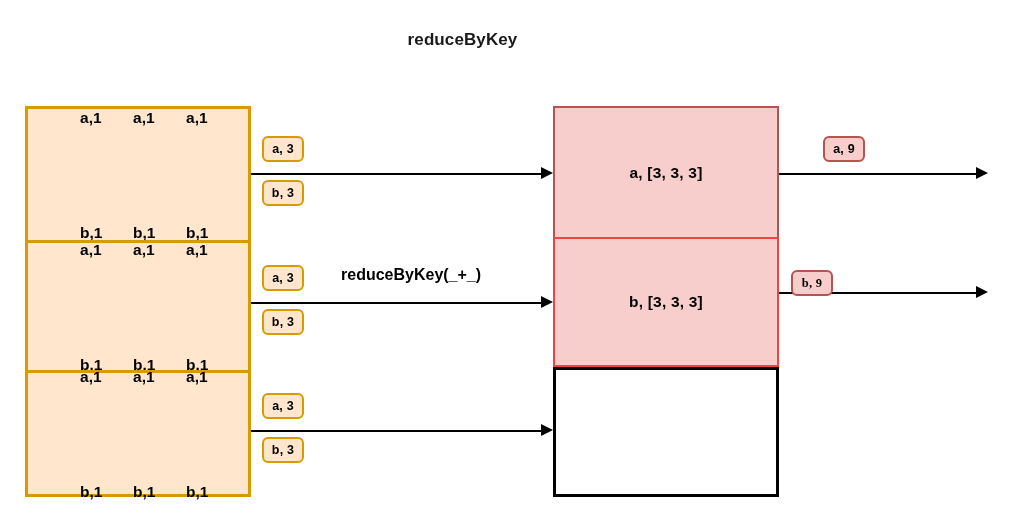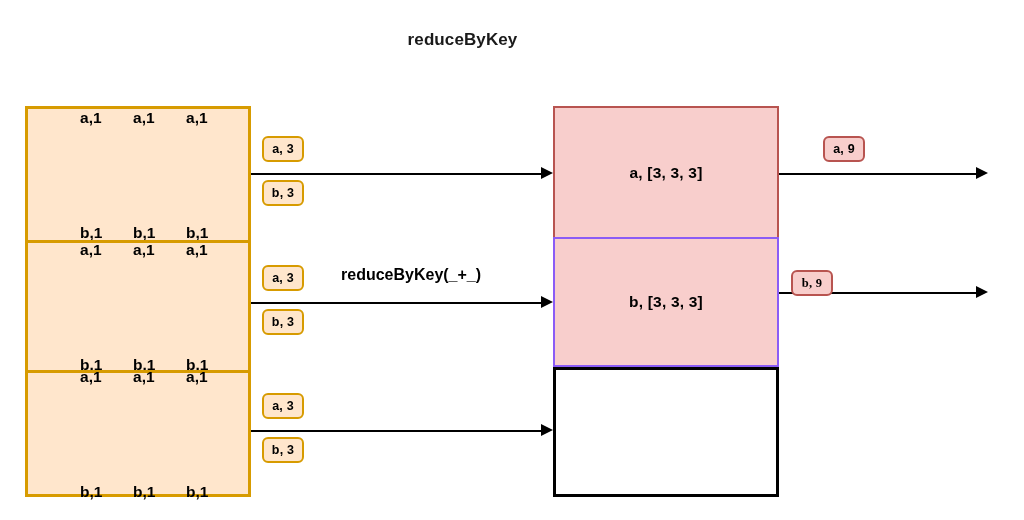--- a/index.html
+++ b/index.html
@@ -93,21 +93,21 @@
   }
   .result-box.r0 {
     top: 0px; height: 131px;
     background: #f8cecc;
     border: 2px solid #b85450;
     border-bottom: none;
   }
   .result-box.r1 {
     top: 131px; height: 130px;
     background: #f8cecc;
-    border: 2px solid #8b5cf6;
+    border: 2px solid #ef4444;
   }
   .result-box.r2 {
     top: 261px; height: 130px;
     background: #ffffff;
     border: 3px solid #000000;
   }
   .result-text {
     font-size: 15.5px;
     font-weight: bold;
     color: #000000;

